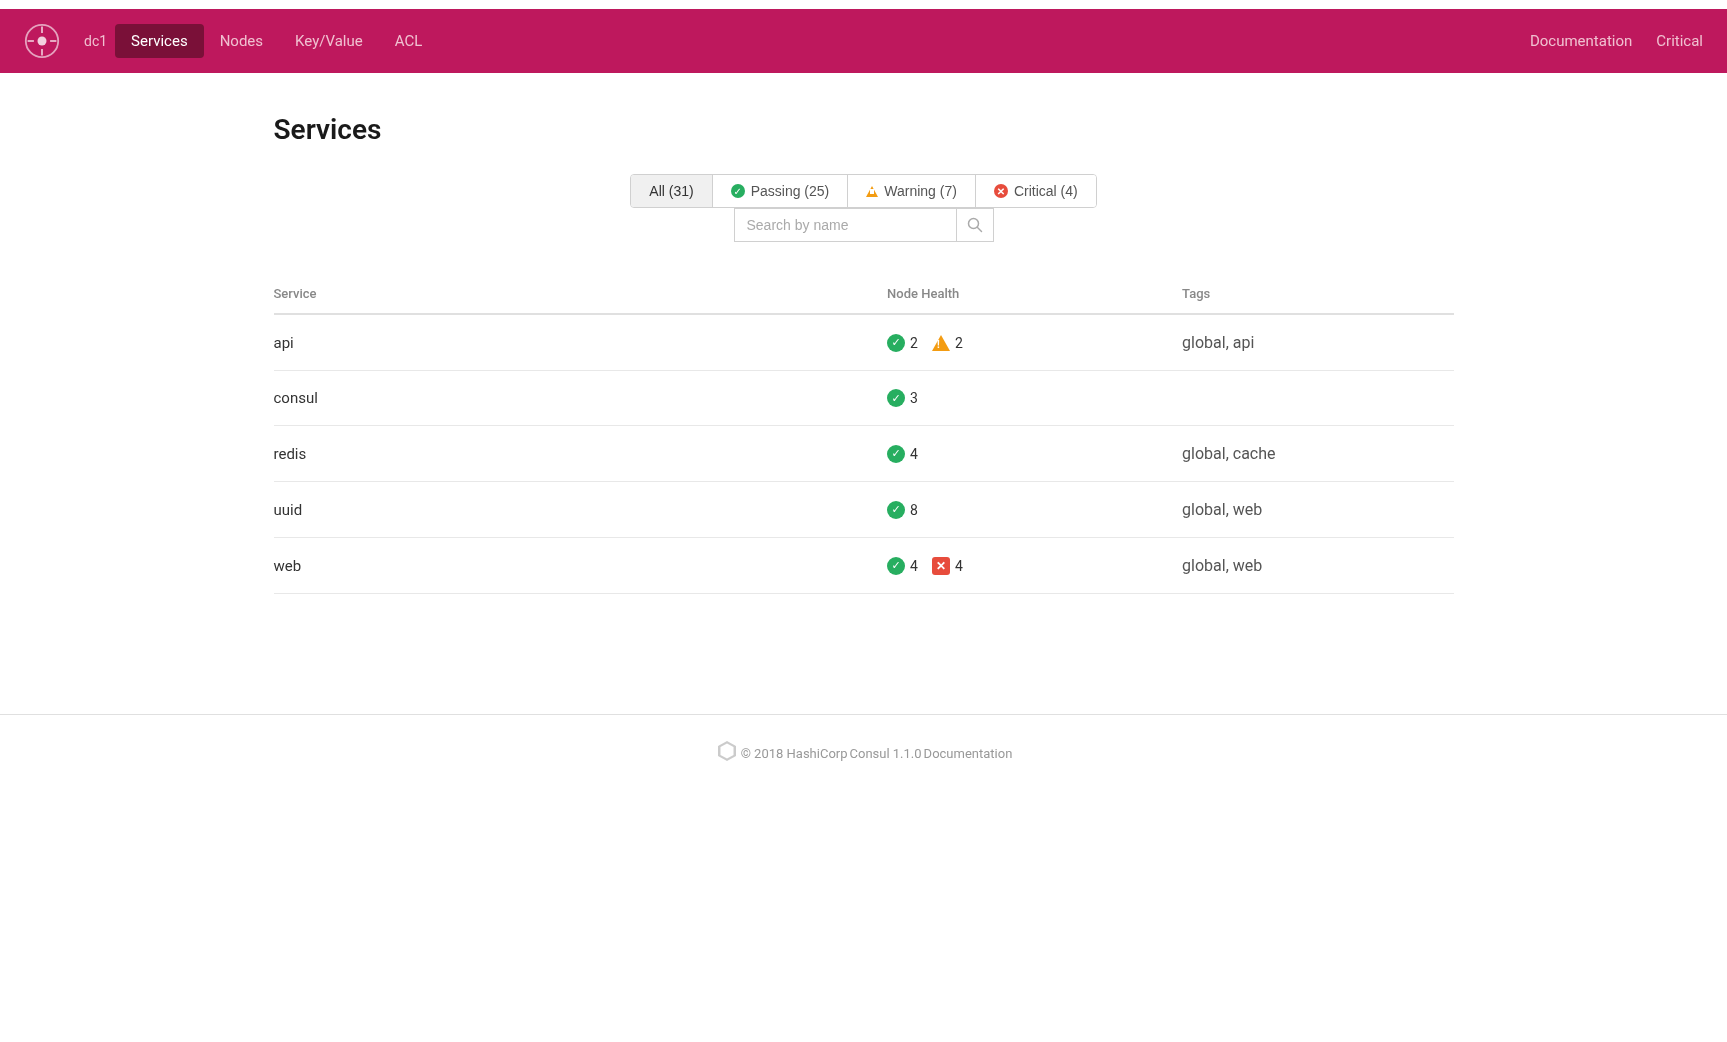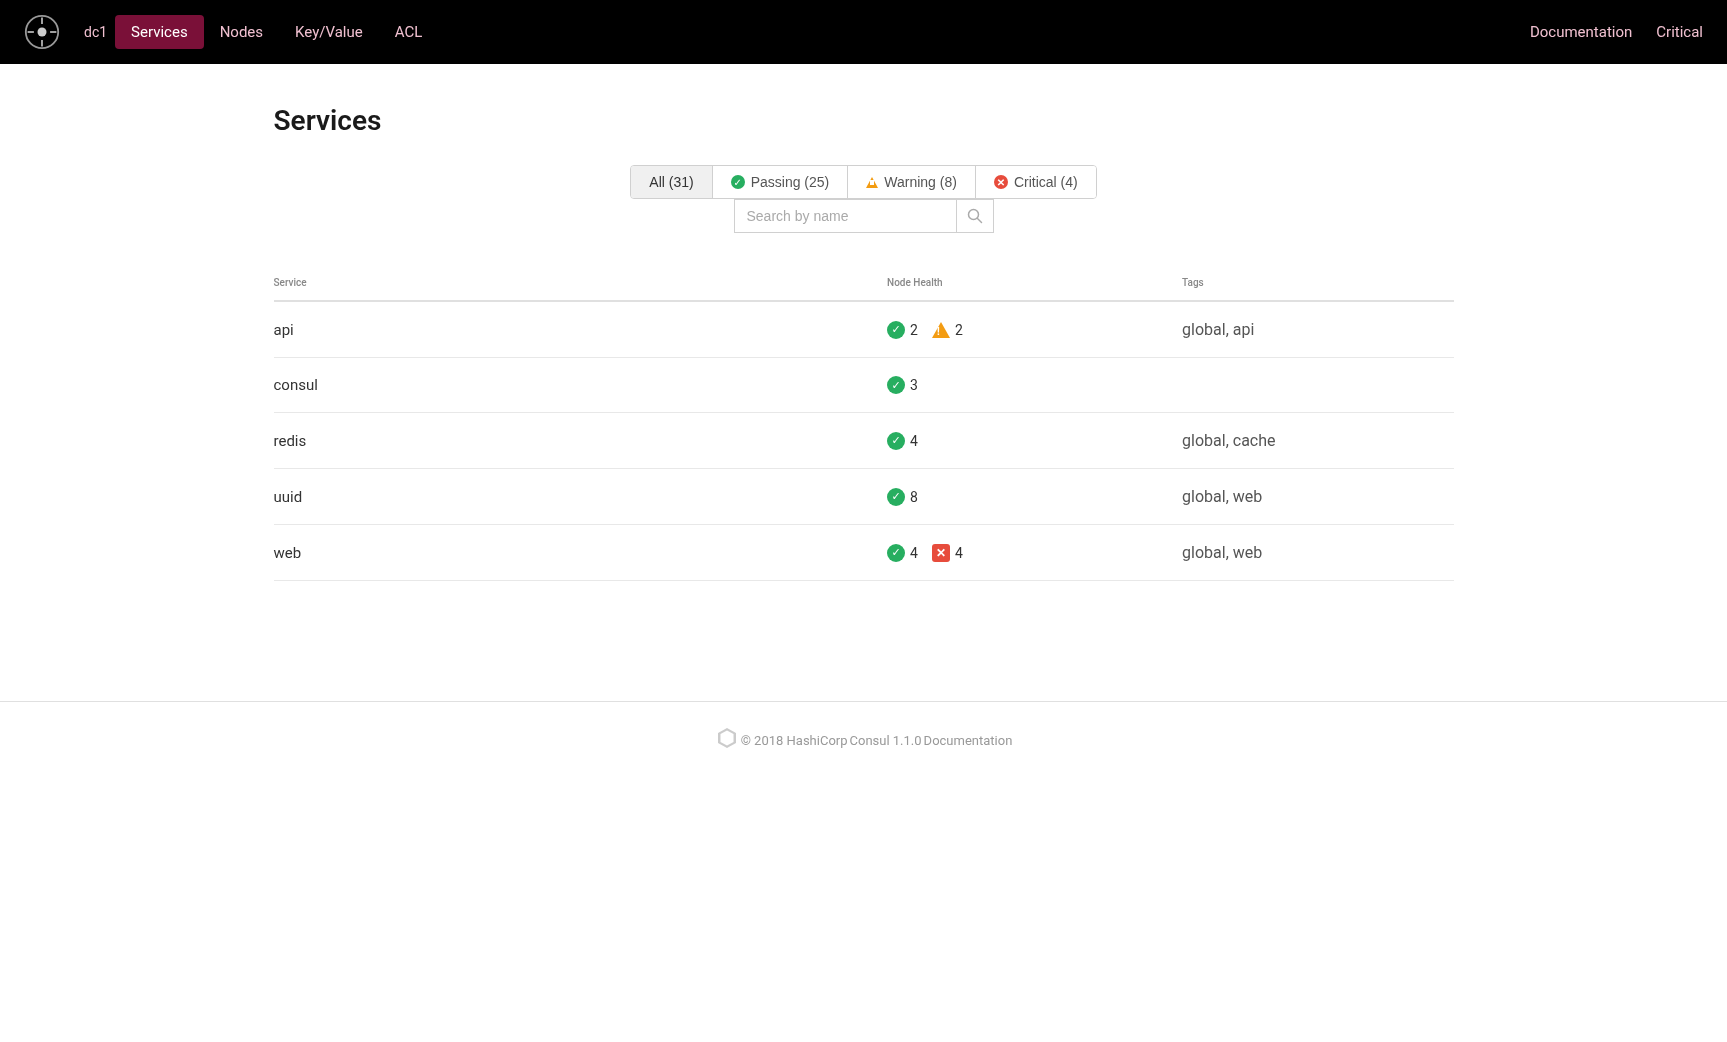--- a/index.html
+++ b/index.html
@@ -1,24 +1,25 @@
 <!DOCTYPE html>
 <html><head>
   <meta charset="utf-8">
   <style>
     * { box-sizing: border-box; margin: 0; padding: 0; }
     body { font-family: -apple-system, BlinkMacSystemFont, 'Segoe UI', Roboto, sans-serif; background: #fff; color: #333; font-size: 14px; }
 
     
     .navbar {
-      background: #000000;
+      background: #be185d;
       display: flex;
       align-items: center;
       height: 64px;
       padding: 0 24px;
+      margin-top: 9px;
     }
     .navbar-brand {
       display: flex;
       align-items: center;
       gap: 10px;
       margin-right: 24px;
     }
     .consul-logo {
       width: 36px;
       height: 36px;
@@ -127,21 +128,21 @@
 
     
     .services-table {
       width: 100%;
       border-collapse: collapse;
     }
     .services-table th {
       text-align: left;
       color: #888;
       font-weight: 500;
-      font-size: 10px;
+      font-size: 13px;
       padding: 12px 0 12px 0;
       border-bottom: 2px solid #e0e0e0;
     }
     .services-table td {
       padding: 18px 0;
       border-bottom: 1px solid #e8e8e8;
       vertical-align: middle;
     }
     .service-name {
       font-size: 15px;
@@ -321,21 +322,21 @@
     <div class="filter-buttons">
       <button class="filter-btn active">
         <span>All (31)</span>
       </button>
       <button class="filter-btn">
         <span class="pass-check">✓</span>
         <span>Passing (25)</span>
       </button>
       <button class="filter-btn">
         <span class="warn-triangle"></span>
-        <span>Warning (8)</span>
+        <span>Warning (7)</span>
       </button>
       <button class="filter-btn">
         <span class="crit-x">✕</span>
         <span>Critical (4)</span>
       </button>
     </div>
     <div class="search-box">
       <input class="search-input" type="text" placeholder="Search by name" style="">
       <button class="search-btn">
         <svg width="16" height="16" viewBox="0 0 16 16" fill="none">

